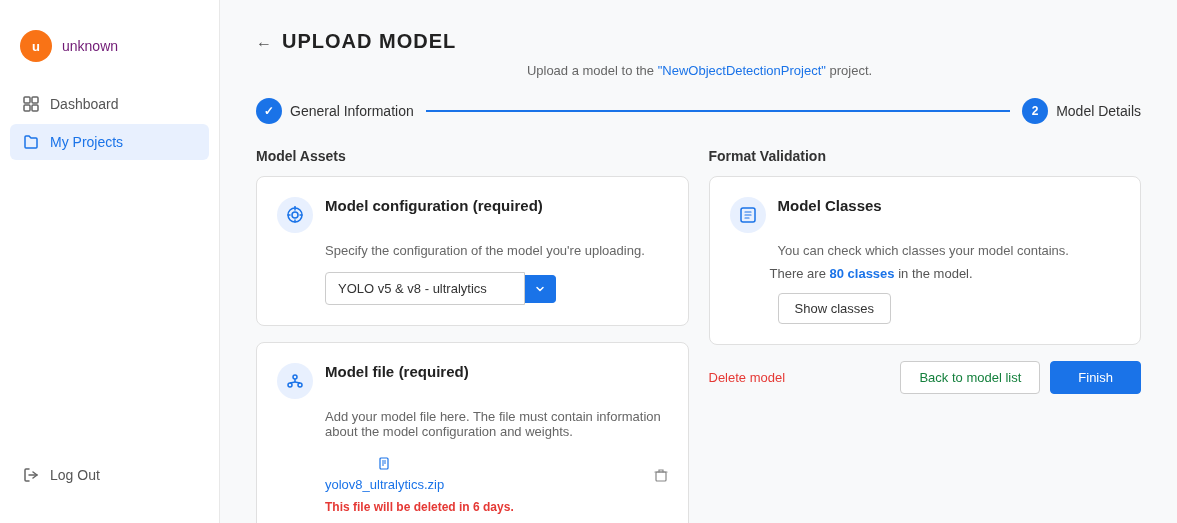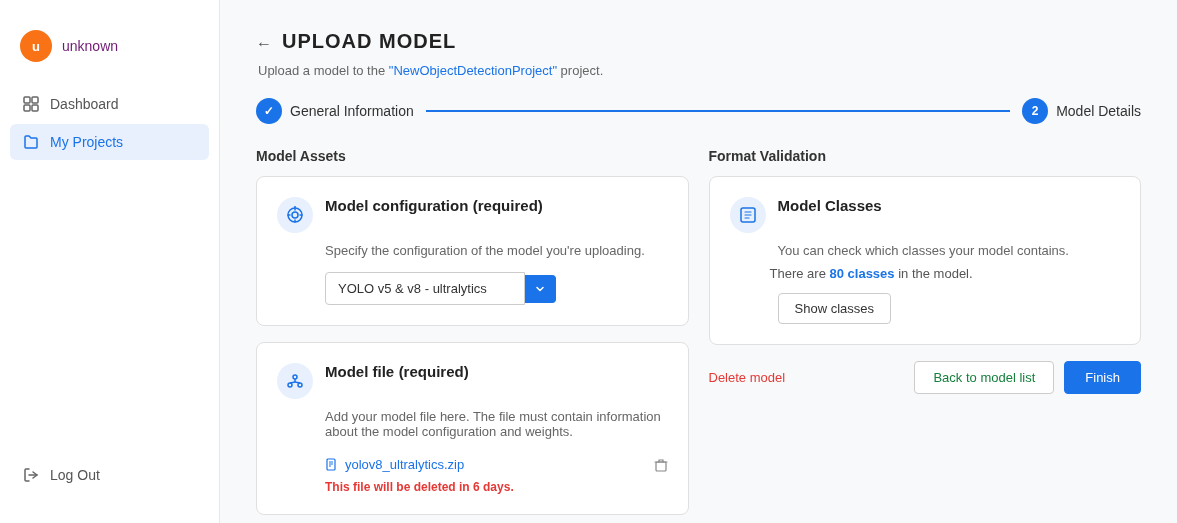--- a/index.html
+++ b/index.html
@@ -97,20 +97,21 @@
       font-weight: 700;
       letter-spacing: 1px;
       color: #222;
       text-transform: uppercase;
     }
     .subtitle {
       font-size: 13px;
       color: #666;
       margin-bottom: 20px;
       padding-left: 2px;
+      text-align: center;
     }
     .subtitle a { color: #1a73e8; text-decoration: none; }
 
     
     .stepper {
       display: flex;
       align-items: center;
       gap: 0;
       margin-bottom: 24px;
     }
@@ -241,20 +242,21 @@
       justify-content: space-between;
       padding: 4px 0;
     }
     .file-link {
       color: #1a73e8;
       font-size: 13px;
       display: flex;
       align-items: center;
       gap: 6px;
       text-decoration: none;
+      flex-direction: column;
     }
     .file-delete {
       color: #888;
       cursor: pointer;
       font-size: 14px;
     }
     .file-warning {
       margin-left: 48px;
       font-size: 12px;
       color: #e53935;
@@ -319,21 +321,21 @@
       border-radius: 4px;
       padding: 8px 18px;
       font-size: 13px;
       color: #15803d;
       cursor: pointer;
     }
     .btn-primary {
       background: #1a73e8;
       border: 1px solid #1a73e8;
       border-radius: 4px;
-      padding: 8px 20px;
+      padding: 8px 27px;
       font-size: 13px;
       color: #fff;
       cursor: pointer;
       font-weight: 500;
     }
 
     
     svg { display: block; }
   </style>
 </head>

